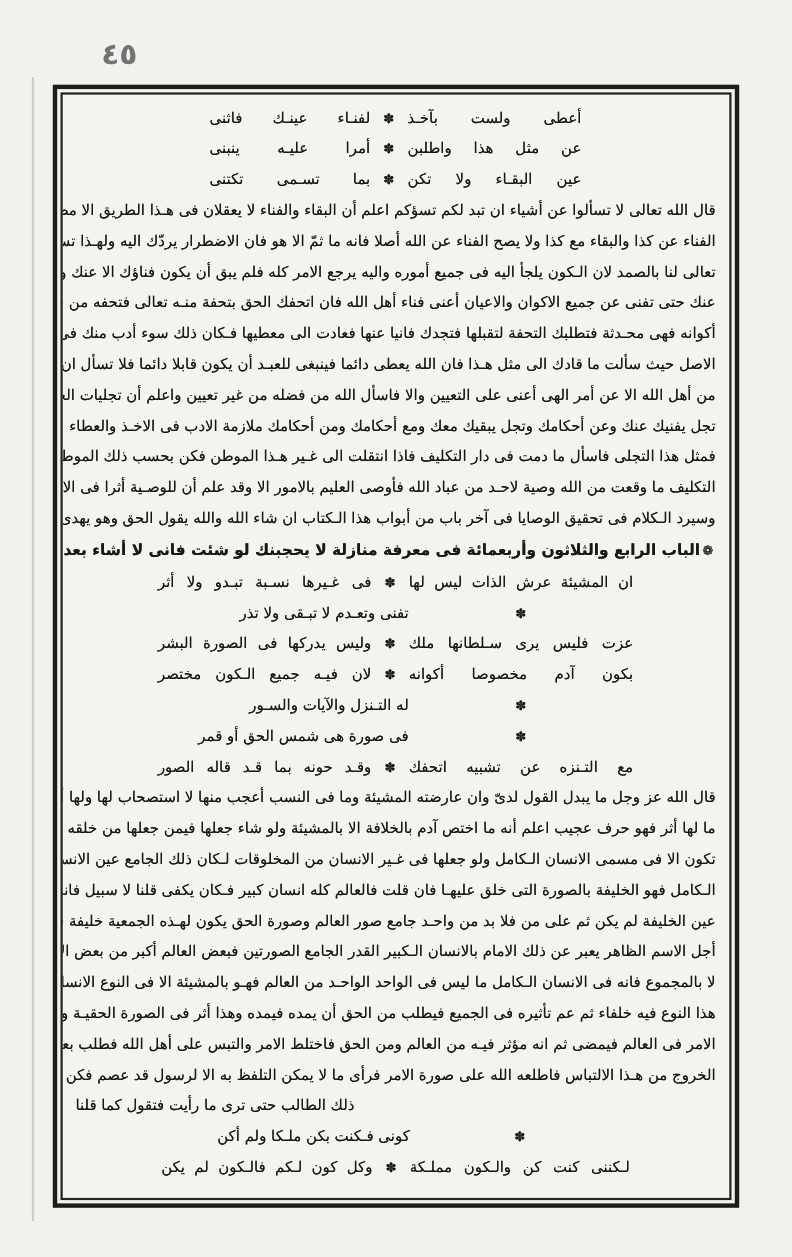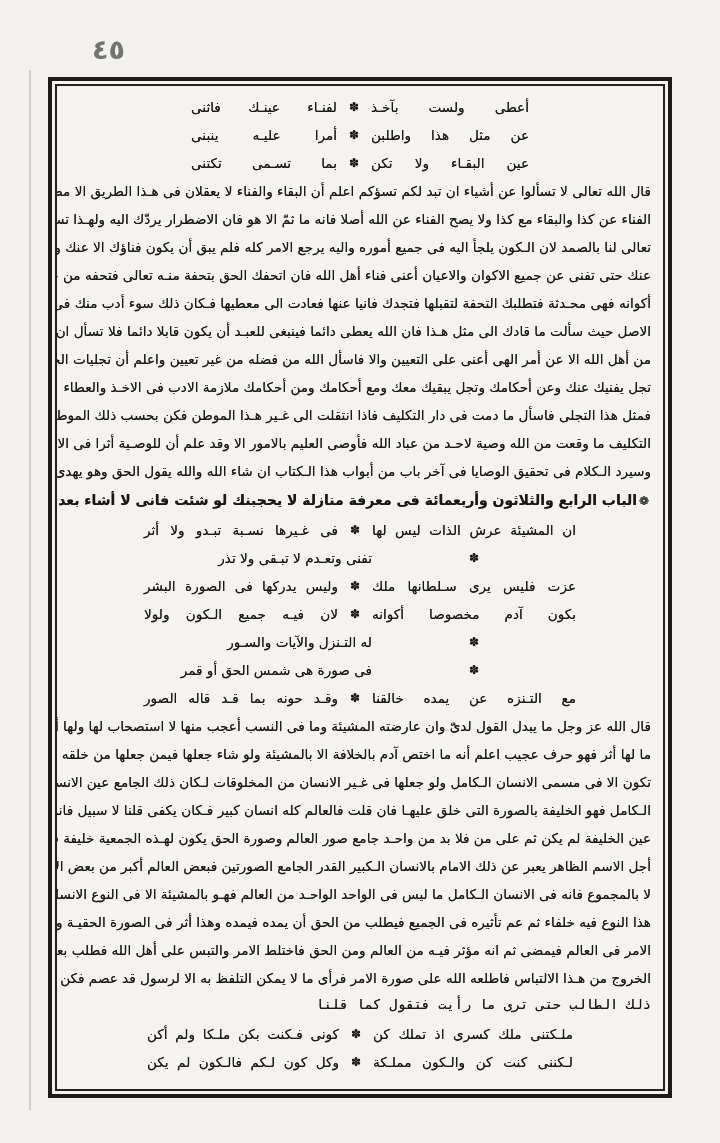--- a/index.html
+++ b/index.html
@@ -31,21 +31,21 @@
     direction:rtl;
     padding:7px 12px 0 12px;
     font-size:13.6px;line-height:28px;
     color:#191814;
     text-shadow:0 0 .6px rgba(25,24,20,.75);
   }
   .prose .line{
     text-align:justify;text-align-last:justify;
     white-space:nowrap;
   }
-  .prose-end{ text-align:right;font-family:Liberation Mono, monospace; }
+  .prose-end{ text-align:left; }
   .poem{display:flex;flex-direction:column;align-items:center;}
   .couplet{display:grid;}
   .poem-opening .couplet{grid-template-columns:158px 34px 146px;}
   .poem-chapter .couplet{grid-template-columns:204px 34px 194px;}
   .poem-closing .couplet{grid-template-columns:200px 34px 192px;}
   .hemi{
     text-align:justify;text-align-last:justify;white-space:nowrap;
   }
   .sep{text-align:center;font-size:12px;}
   .heading{
@@ -111,32 +111,32 @@
             <span class="hemi">تفنى وتعـدم لا تبـقى ولا تذر</span>
           </div>
           <div class="couplet">
             <span class="hemi">عزت فليس يرى سـلطانها ملك</span>
             <span class="sep">✽</span>
             <span class="hemi">وليس يدركها فى الصورة البشر</span>
           </div>
           <div class="couplet">
             <span class="hemi">بكون آدم مخصوصا أكوانه</span>
             <span class="sep">✽</span>
-            <span class="hemi">لان فيـه جميع الـكون ولولا</span>
+            <span class="hemi">لان فيـه جميع الـكون مختصر</span>
           </div>
           <div class="couplet">
             <span class="sep">✽</span>
             <span class="hemi">له التـنزل والآيات والسـور</span>
           </div>
           <div class="couplet">
             <span class="sep">✽</span>
             <span class="hemi">فى صورة هى شمس الحق أو قمر</span>
           </div>
           <div class="couplet">
-            <span class="hemi">مع التـنزه عن يمده خالقنا</span>
+            <span class="hemi">مع التـنزه عن تشبيه اتحفك</span>
             <span class="sep">✽</span>
             <span class="hemi">وقـد حونه بما قـد قاله الصور</span>
           </div>
         </div>
 
       <div class="prose">
           <div class="line">قال الله عز وجل ما يبدل القول لدىّ وان عارضته المشيئة وما فى النسب أعجب منها لا استصحاب لها ولها أثر</div>
           <div class="line">ما لها أثر فهو حرف عجيب اعلم أنه ما اختص آدم بالخلافة الا بالمشيئة ولو شاء جعلها فيمن جعلها من خلقه قلنا لا يصح أن</div>
           <div class="line">تكون الا فى مسمى الانسان الـكامل ولو جعلها فى غـير الانسان من المخلوقات لـكان ذلك الجامع عين الانسان</div>
           <div class="line">الـكامل فهو الخليفة بالصورة التى خلق عليهـا فان قلت فالعالم كله انسان كبير فـكان يكفى قلنا لا سبيل فانه لو كان هو</div>
@@ -145,21 +145,20 @@
           <div class="line">لا بالمجموع فانه فى الانسان الـكامل ما ليس فى الواحد الواحـد من العالم فهـو بالمشيئة الا فى النوع الانسانى لـكون</div>
           <div class="line">هذا النوع فيه خلفاء ثم عم تأثيره فى الجميع فيطلب من الحق أن يمده فيمده وهذا أثر فى الصورة الحقيـة ويطلب أيضا</div>
           <div class="line">الامر فى العالم فيمضى ثم انه مؤثر فيـه من العالم ومن الحق فاختلط الامر والتبس على أهل الله فطلب بعض العارفين</div>
           <div class="line">الخروج من هـذا الالتباس فاطلعه الله على صورة الامر فرأى ما لا يمكن التلفظ به الا لرسول قد عصم فكن أنت</div>
         </div>
 
       <div class="prose-end">ذلك الطالب حتى ترى ما رأيت فتقول كما قلنا</div>
 
       <div class="poem poem-closing">
           <div class="couplet">
-            <span class="hemi">ملـكتنى ملك كسرى اذ تملك كن</span>
             <span class="sep">✽</span>
             <span class="hemi">كونى فـكنت بكن ملـكا ولم أكن</span>
           </div>
           <div class="couplet">
             <span class="hemi">لـكننى كنت كن والـكون مملـكة</span>
             <span class="sep">✽</span>
             <span class="hemi">وكل كون لـكم فالـكون لم يكن</span>
           </div>
         </div>
 

